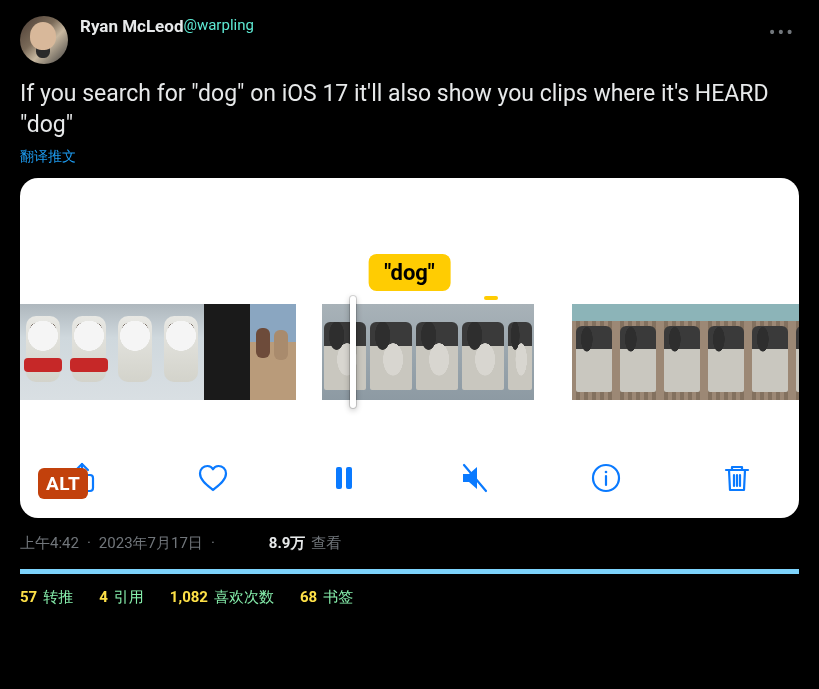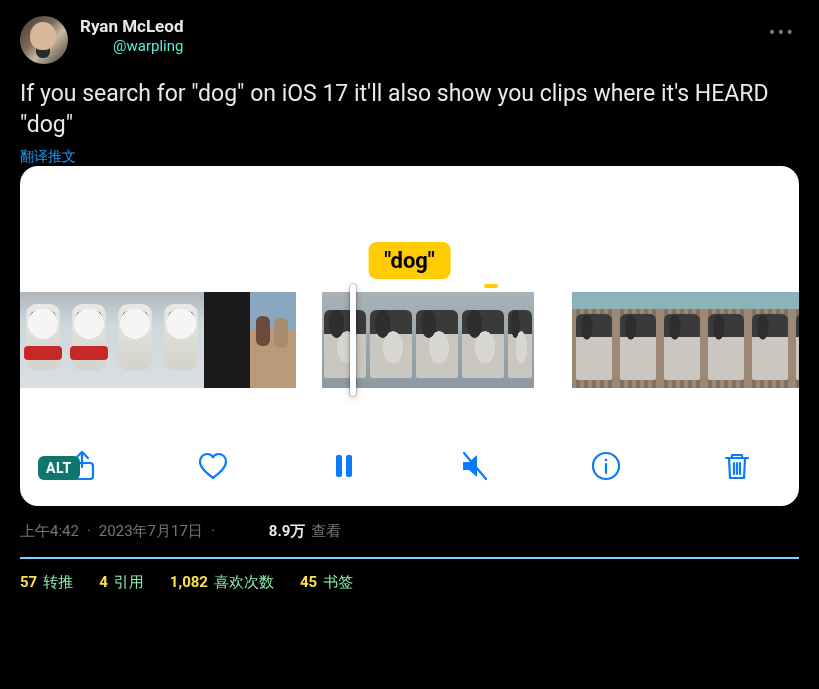--- a/index.html
+++ b/index.html
@@ -32,38 +32,39 @@
   }
   .avatar::after{
     content:"";
     position:absolute;
     left:10px; top:6px;
     width:26px; height:28px;
     background:#d8b89a;
     border-radius:50% 50% 45% 45%;
     box-shadow: 0 14px 0 -6px #2a2a2a;
   }
-  .names { display: flex; flex-direction: column; line-height: 1.25; text-align: right; }
+  .names { display: flex; line-height: 1.25; text-align: right; }
   .display-name { font-weight: 700; font-size: 17px; color:#e7e9ea; }
   .handle { color:#5eead4; font-size: 15px; }
   .more {
     position:absolute; right:0; top:0;
     color:#71767b; font-size:20px; letter-spacing:2px;
     padding:4px;
     cursor:pointer;
   }
   .body-text {
     font-size: 23px;
     line-height: 1.35;
     color:#e7e9ea;
     margin-bottom: 6px;
   }
   .translate {
     color:#1d9bf0;
     font-size:14px;
+    margin-bottom: 12px;
     cursor:pointer;
     display:inline-block;
   }
   .media-card {
     background:#fff;
     border-radius:18px;
     overflow:hidden;
     position:relative;
     height: 340px;
     width: 100%;
@@ -196,35 +197,35 @@
     cursor:pointer;
   }
   .tb-btn svg{ width:34px; height:34px; }
   .tb-btn svg *{ stroke:#0a7aff; fill:none; stroke-width:2.2; stroke-linecap:round; stroke-linejoin:round; }
   .tb-btn.pause svg rect{ fill:#0a7aff; stroke:none; }
   .tb-btn.mute svg path.fill{ fill:#0a7aff; stroke:none; }
   .alt-inner{
     position:absolute;
     left:18px;
     top:290px;
-    background:#0f766e;
+    background:#c2410c;
     color:#fff;
     font-weight:700;
-    font-size:14px;
+    font-size:19px;
     padding:4px 8px;
     border-radius:6px;
     letter-spacing:.5px;
   }
 
   .meta-row{
     color:#71767b;
     font-size:15px;
     margin-top:16px;
     padding-bottom:16px;
-    border-bottom:2px solid #7dd3fc;
+    border-bottom:5px solid #7dd3fc;
     display:flex;
     gap:6px;
     align-items:baseline;
   }
   .meta-row .dot{ margin:0 2px; }
   .meta-row .views-count{ color:#e7e9ea; font-weight:700;margin-left:46px; }
 
   .stats-row{
     display:flex;
     gap:26px;
@@ -348,18 +349,18 @@
     </div>
     <div class="stat">
       <span class="n">4</span>
       <span class="lbl">引用</span>
     </div>
     <div class="stat">
       <span class="n">1,082</span>
       <span class="lbl">喜欢次数</span>
     </div>
     <div class="stat">
-      <span class="n">45</span>
+      <span class="n">68</span>
       <span class="lbl">书签</span>
     </div>
   </div>
 
 </div>
 
 </body></html>

